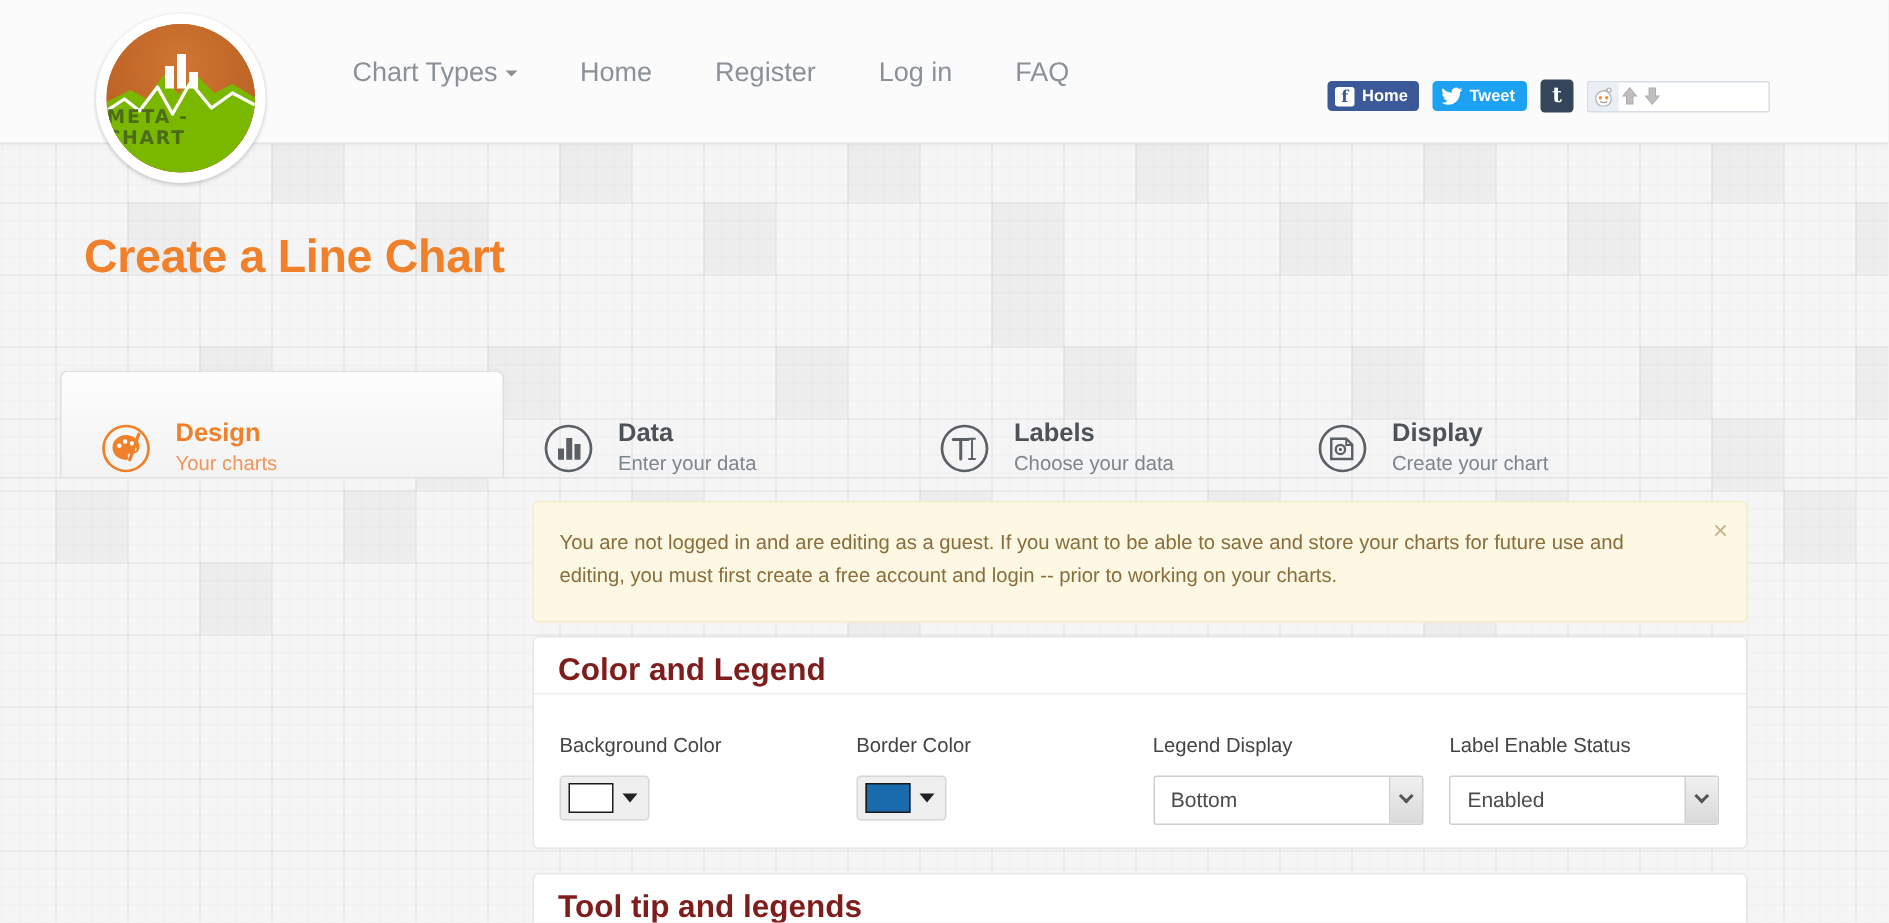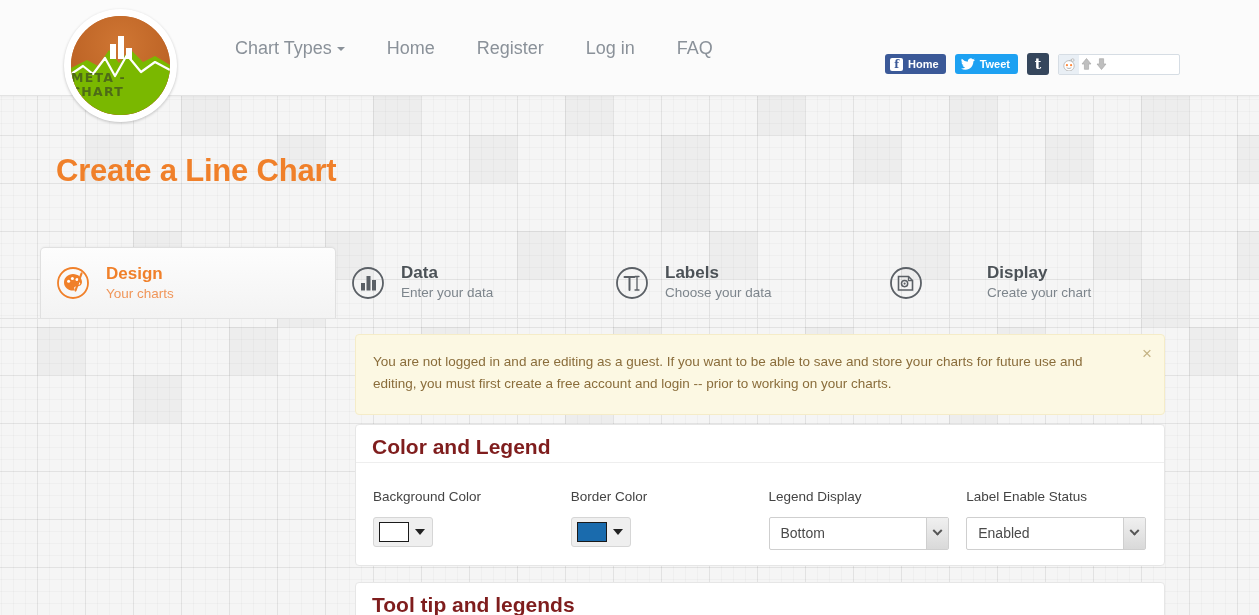--- a/index.html
+++ b/index.html
@@ -109,37 +109,37 @@
     font-size:31px; font-weight:bold; color:#f0802a;
     z-index:5; letter-spacing:-0.2px;
   }
 
   
   #tabs{
     position:absolute; left:0; top:247px; width:1259px; height:72px; z-index:5;
   }
   .tab{
     position:absolute; top:0; height:71px;
-    display:flex; align-items:center; padding-left:13px;
+    display:flex; align-items:flex-end; padding-left:24px;
   }
   .tab .tico{ width:38px;height:38px;flex:0 0 38px;margin-right:14px; }
   .tab .ttxt .t1{ font-size:17px; font-weight:bold; color:#4c5257; line-height:20px; }
   .tab .ttxt .t2{ font-size:13.5px; color:#7d858c; line-height:19px; }
   #tab-design{
     left:40px; width:296px;
     background:linear-gradient(#fdfdfd,#f3f3f3);
     border:1px solid #e0e0e0; border-bottom:none;
     border-radius:5px 5px 0 0;
     box-shadow:0 -1px 2px rgba(0,0,0,0.03);
   }
   #tab-design .t1{ color:#f0802a; }
   #tab-design .t2{ color:#f0965a; }
   #tab-data{ left:336px; width:280px; }
   #tab-labels{ left:600px; width:290px; }
-  #tab-display{ left:874px; width:290px;gap:48px; }
+  #tab-display{ left:852px; width:290px; }
   #tabs-rule{
     position:absolute; left:0; top:318px; width:1259px; height:1px;
     background:#e2e2e2; z-index:4;
   }
 
   
   #content{ position:absolute; left:0; top:319px; width:1039px; bottom:0; z-index:5; }
 
   #alert{
     position:absolute; left:355px; top:15px; width:810px; height:81px;

